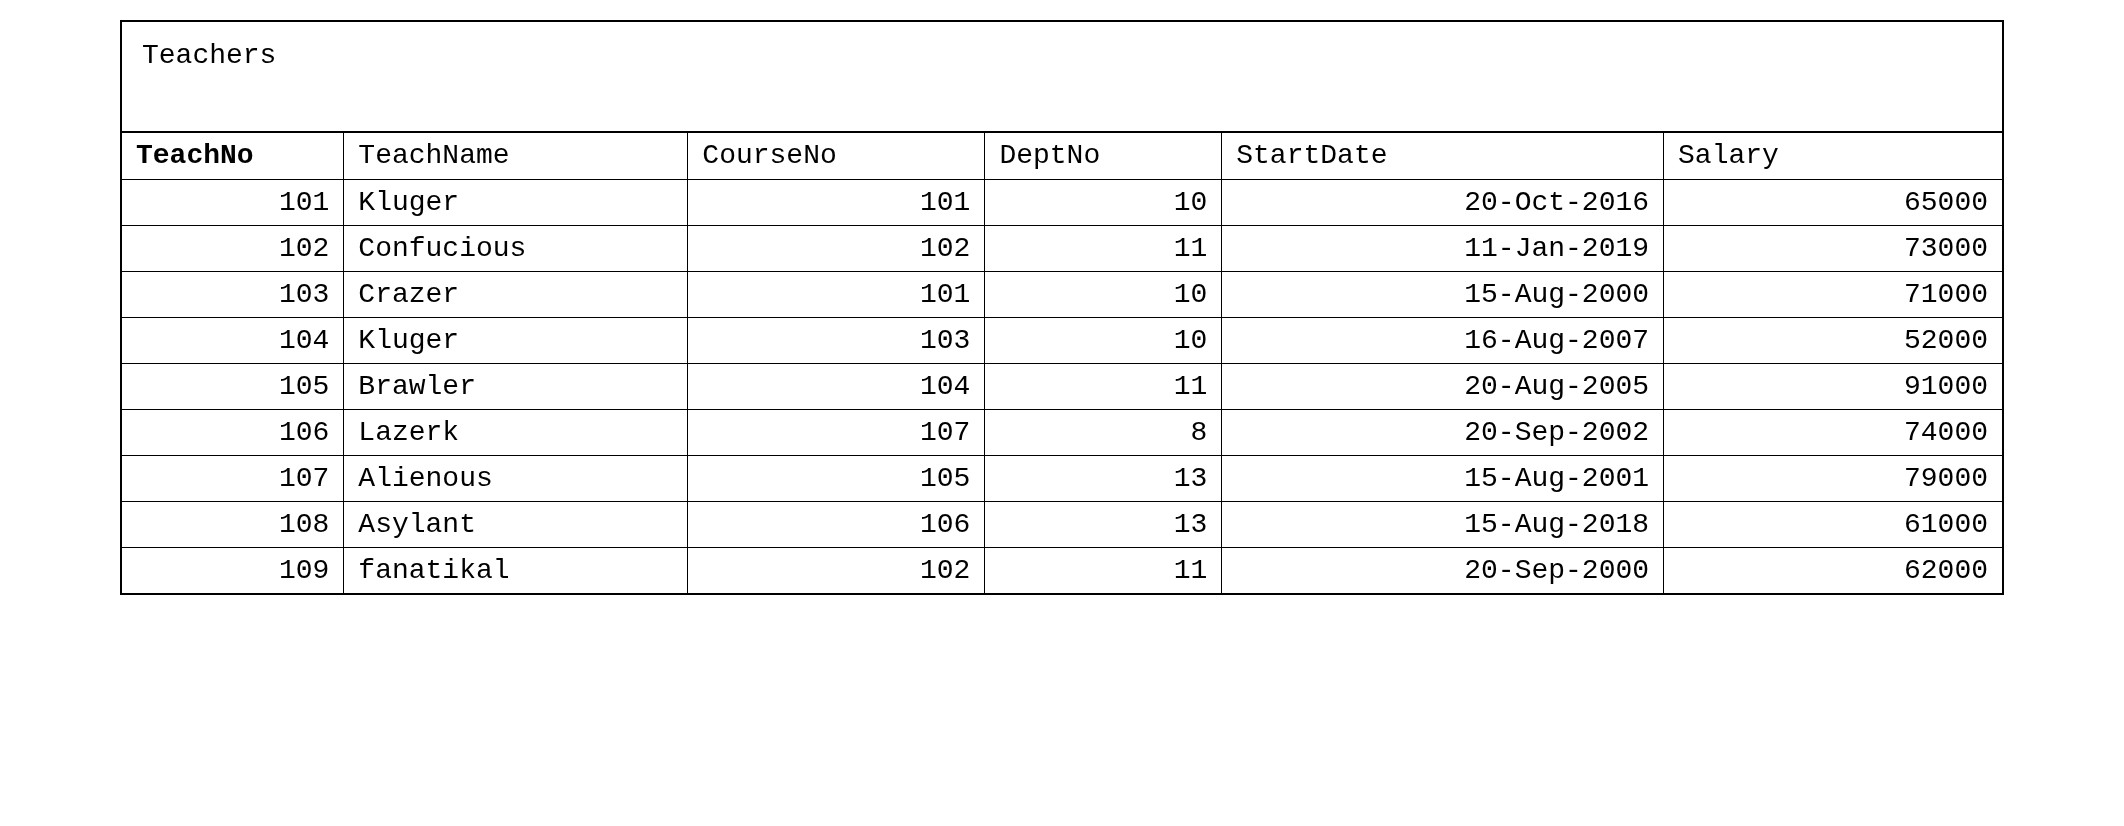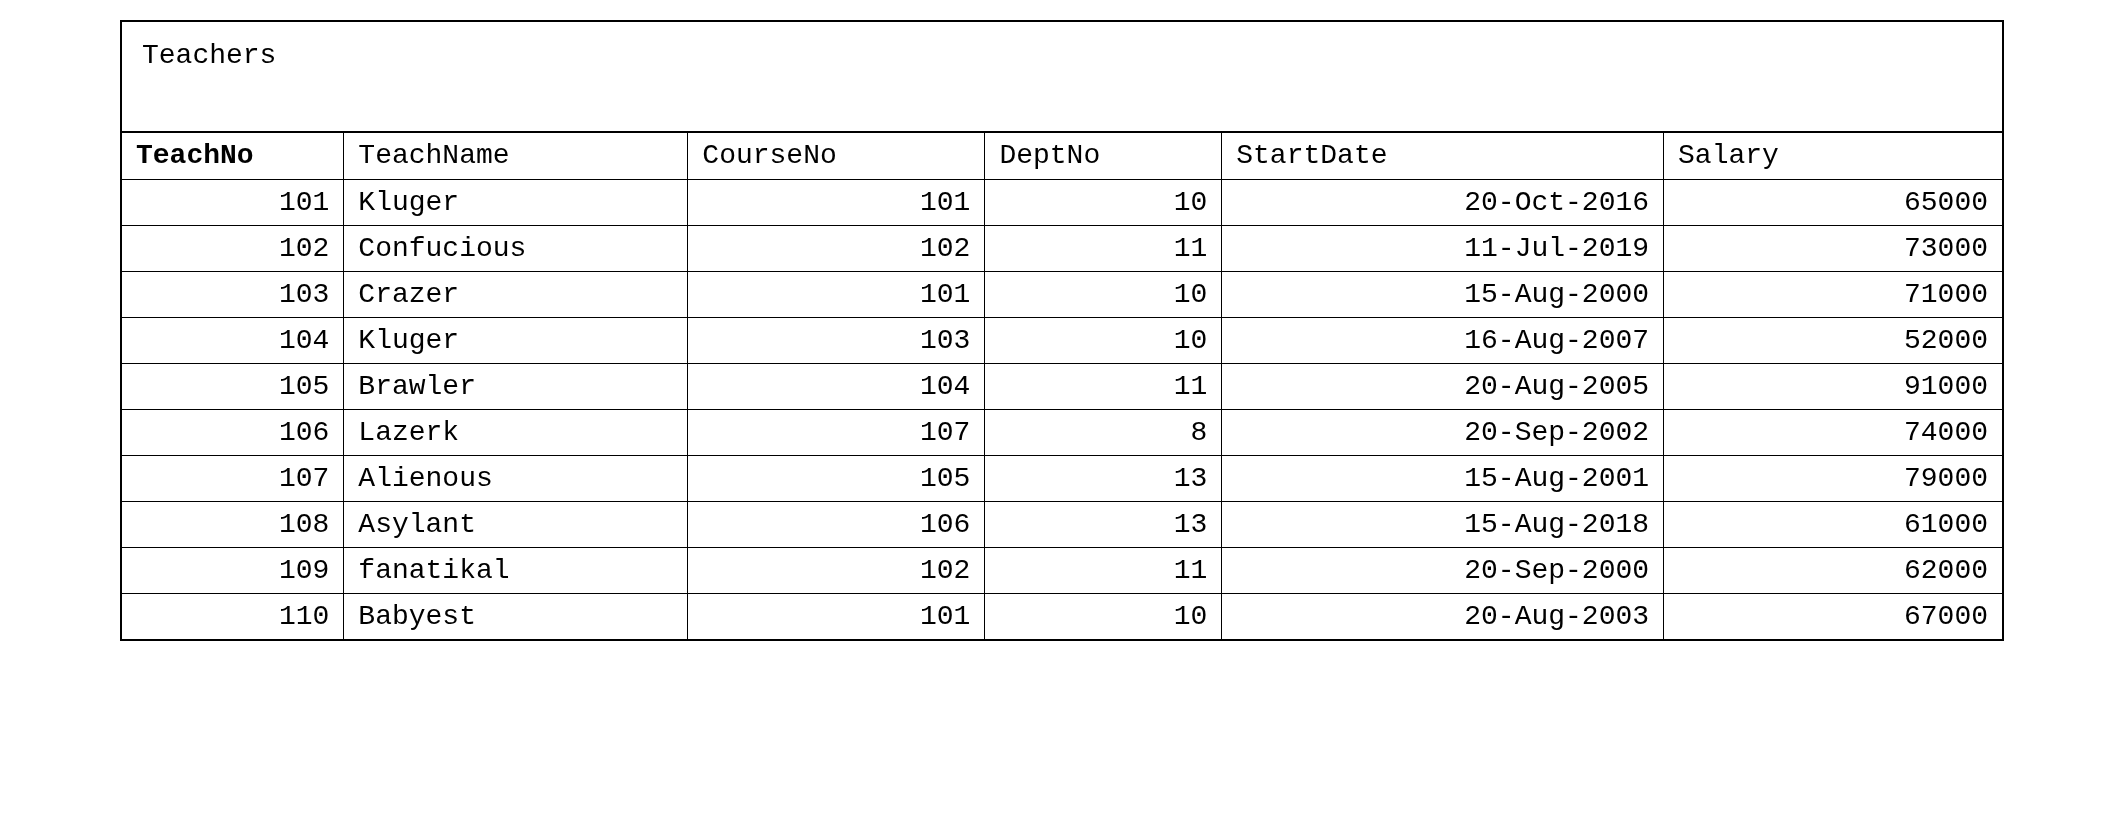--- a/index.html
+++ b/index.html
@@ -83,21 +83,21 @@
           <td class="num">101</td>
           <td class="num">10</td>
           <td class="num">20-Oct-2016</td>
           <td class="num">65000</td>
         </tr>
         <tr>
           <td class="num">102</td>
           <td class="txt">Confucious</td>
           <td class="num">102</td>
           <td class="num">11</td>
-          <td class="num">11-Jul-2019</td>
+          <td class="num">11-Jan-2019</td>
           <td class="num">73000</td>
         </tr>
         <tr>
           <td class="num">103</td>
           <td class="txt">Crazer</td>
           <td class="num">101</td>
           <td class="num">10</td>
           <td class="num">15-Aug-2000</td>
           <td class="num">71000</td>
         </tr>
@@ -142,23 +142,15 @@
           <td class="num">61000</td>
         </tr>
         <tr>
           <td class="num">109</td>
           <td class="txt">fanatikal</td>
           <td class="num">102</td>
           <td class="num">11</td>
           <td class="num">20-Sep-2000</td>
           <td class="num">62000</td>
         </tr>
-        <tr>
-          <td class="num">110</td>
-          <td class="txt">Babyest</td>
-          <td class="num">101</td>
-          <td class="num">10</td>
-          <td class="num">20-Aug-2003</td>
-          <td class="num">67000</td>
-        </tr>
       </tbody>
   </table>
 </div>
 
 </body></html>

